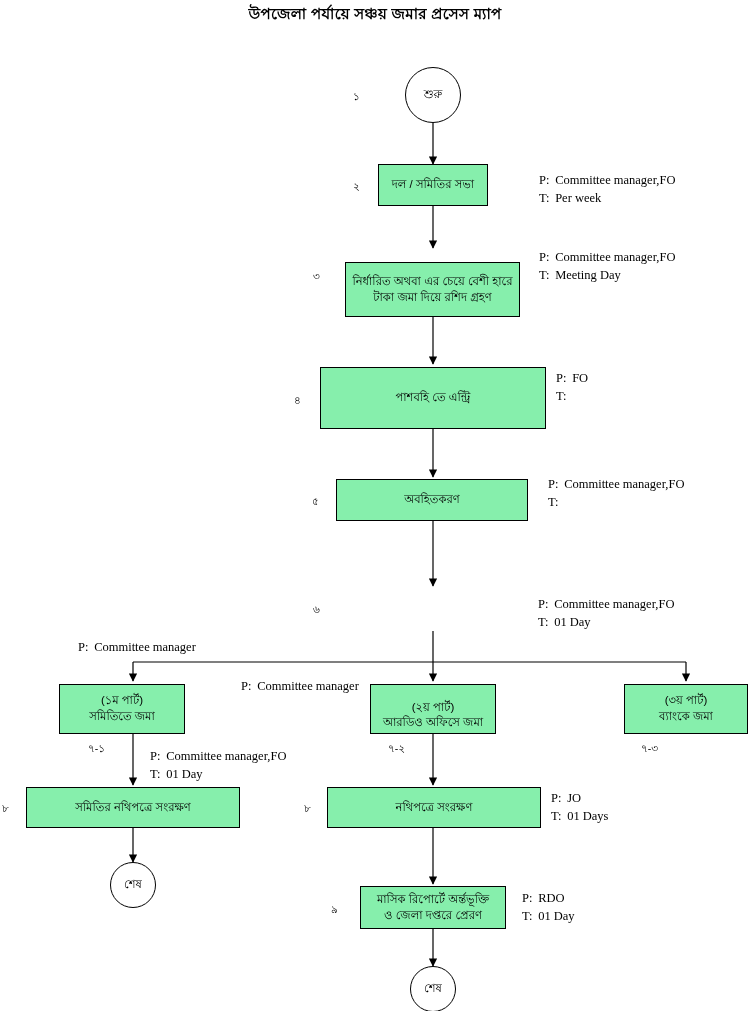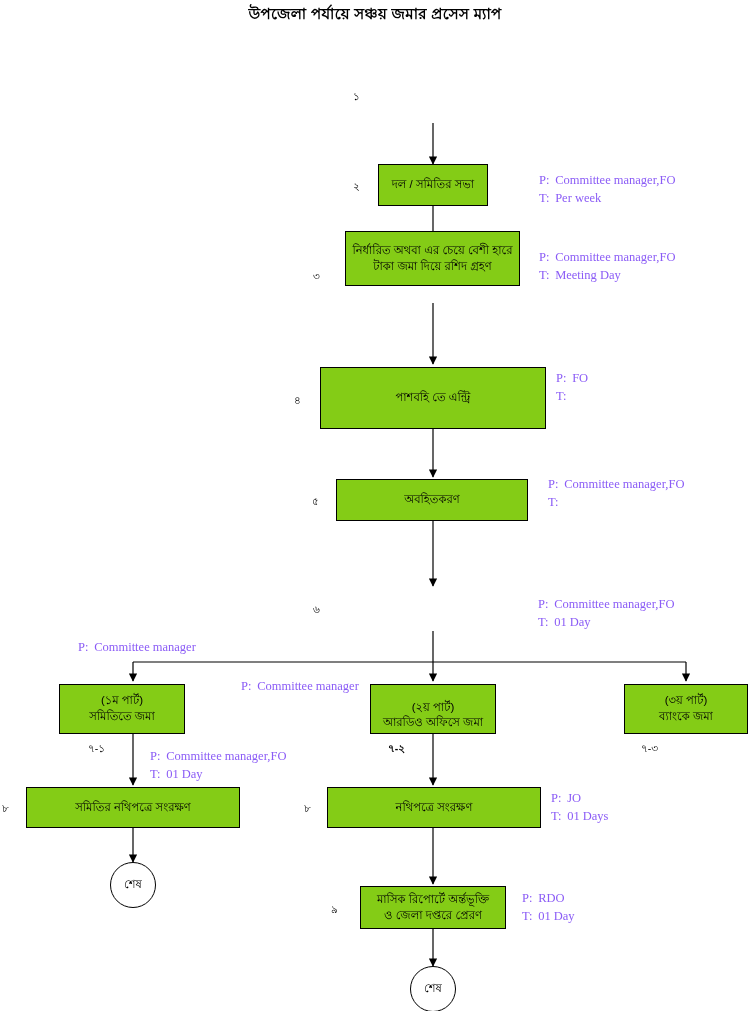--- a/index.html
+++ b/index.html
@@ -21,21 +21,21 @@
   }
   svg.wires {
     position: absolute;
     left: 0; top: 0;
     width: 750px; height: 1011px;
     pointer-events: none;
   }
   .node {
     position: absolute;
     border: 1.2px solid #000;
-    background: #84cc16;
+    background: #86efac;
     display: flex;
     flex-direction: column;
     align-items: center;
     justify-content: center;
     text-align: center;
     line-height: 1.35;
     font-size: 11.5px;
     font-family: "Liberation Sans", "DejaVu Sans", sans-serif;
     padding: 2px 4px;
   }
@@ -55,21 +55,21 @@
     position: absolute;
     font-size: 10.5px;
     font-family: "Liberation Sans", "DejaVu Sans", sans-serif;
     color: #000;
     white-space: nowrap;
   }
   .annot {
     position: absolute;
     font-size: 12.5px;
     font-family: "Liberation Serif", "DejaVu Serif", serif;
-    color: #8b5cf6;
+    color: #000000;
     white-space: nowrap;
     line-height: 1.42;
   }
   .annot .row { display: block; }
   .annot .k { display: inline-block; min-width: 13px; }
   #title {
     position: absolute;
     left: 0; top: 2px;
     width: 750px;
     text-align: center;
@@ -104,34 +104,37 @@
       <line x1="433" y1="662" x2="433" y2="681" marker-end="url(#ah)"></line>
       <line x1="686" y1="662" x2="686" y2="681" marker-end="url(#ah)"></line>
       <line x1="133" y1="734" x2="133" y2="785" marker-end="url(#ah)"></line>
       <line x1="433" y1="734" x2="433" y2="785" marker-end="url(#ah)"></line>
       <line x1="133" y1="828" x2="133" y2="862" marker-end="url(#ah)"></line>
       <line x1="433" y1="828" x2="433" y2="884" marker-end="url(#ah)"></line>
       <line x1="433" y1="929" x2="433" y2="966" marker-end="url(#ah)"></line>
     </g>
   </svg>
 
+  <div class="terminal" style="left:405px; top:67px; width:56px; height:56px;">
+    <span class="ln">শুরু</span>
+  </div>
   <div class="steplabel" style="left:353px; top:89px;">১</div>
 
   <div class="node" style="left:378px; top:164px; width:110px; height:42px;">
     <span class="ln">দল / সমিতির সভা</span>
   </div>
   <div class="steplabel" style="left:353px; top:179px;">২</div>
   <div class="annot" style="left:539px; top:172px;">
     <span class="row"><span class="k">P:</span>
       <span>Committee manager,FO</span></span>
     <span class="row"><span class="k">T:</span>
       <span>Per week</span></span>
   </div>
 
-  <div class="node" style="left:345px; top:231px; width:175px; height:55px;align-items:center;">
+  <div class="node" style="left:345px; top:262px; width:175px; height:55px;align-items:center;">
     <span class="ln">নির্ধারিত অথবা এর চেয়ে বেশী হারে</span>
     <span class="ln">টাকা জমা দিয়ে রশিদ গ্রহণ</span>
   </div>
   <div class="steplabel" style="left:313px; top:269px;">৩</div>
   <div class="annot" style="left:539px; top:249px;">
     <span class="row"><span class="k">P:</span>
       <span>Committee manager,FO</span></span>
     <span class="row"><span class="k">T:</span>
       <span>Meeting Day</span></span>
   </div>
@@ -179,21 +182,21 @@
   <div class="node" style="left:59px; top:684px; width:126px; height:50px;">
     <span class="ln">(১ম পার্ট)</span>
     <span class="ln">সমিতিতে জমা</span>
   </div>
   <div class="steplabel" style="left:88px; top:741px;">৭-১</div>
 
   <div class="node" style="left:370px; top:684px; width:126px; height:50px;justify-content:flex-end;">
     <span class="ln">(২য় পার্ট)</span>
     <span class="ln">আরডিও অফিসে জমা</span>
   </div>
-  <div class="steplabel" style="left:388px; top:741px;font-weight:bold;">৭-২</div>
+  <div class="steplabel" style="left:388px; top:741px;">৭-২</div>
 
   <div class="node" style="left:624px; top:684px; width:124px; height:50px;">
     <span class="ln">(৩য় পার্ট)</span>
     <span class="ln">ব্যাংকে জমা</span>
   </div>
   <div class="steplabel" style="left:641px; top:741px;">৭-৩</div>
 
   <div class="annot" style="left:150px; top:748px;">
     <span class="row"><span class="k">P:</span>
       <span>Committee manager,FO</span></span>

